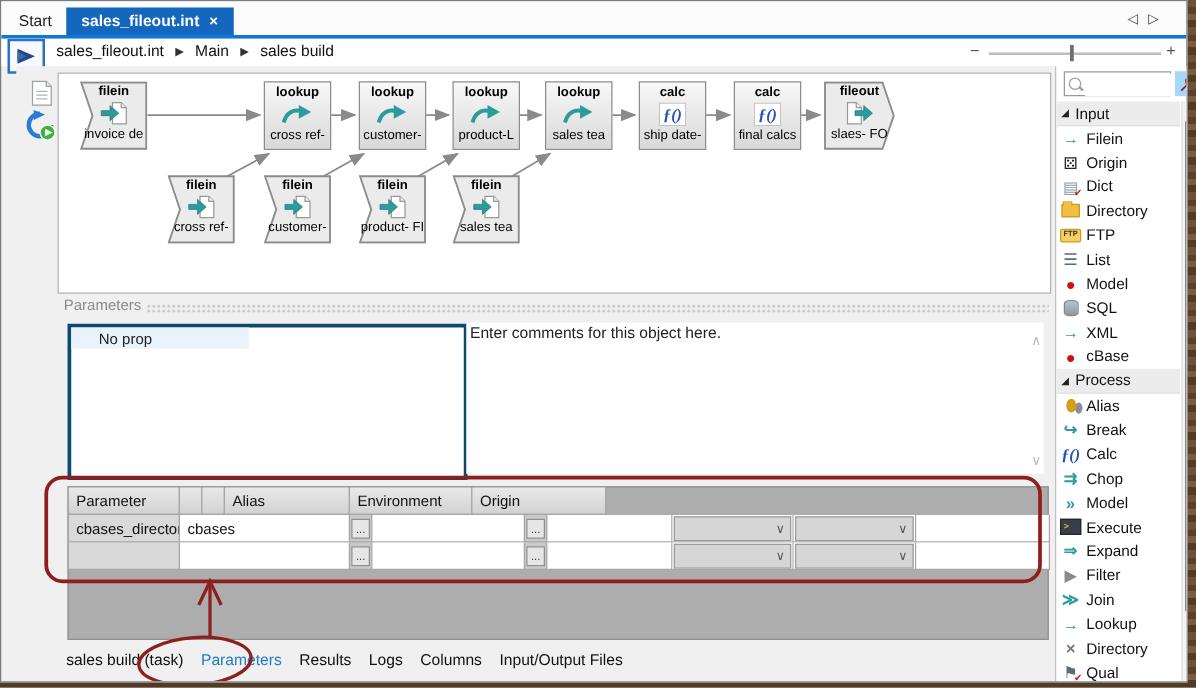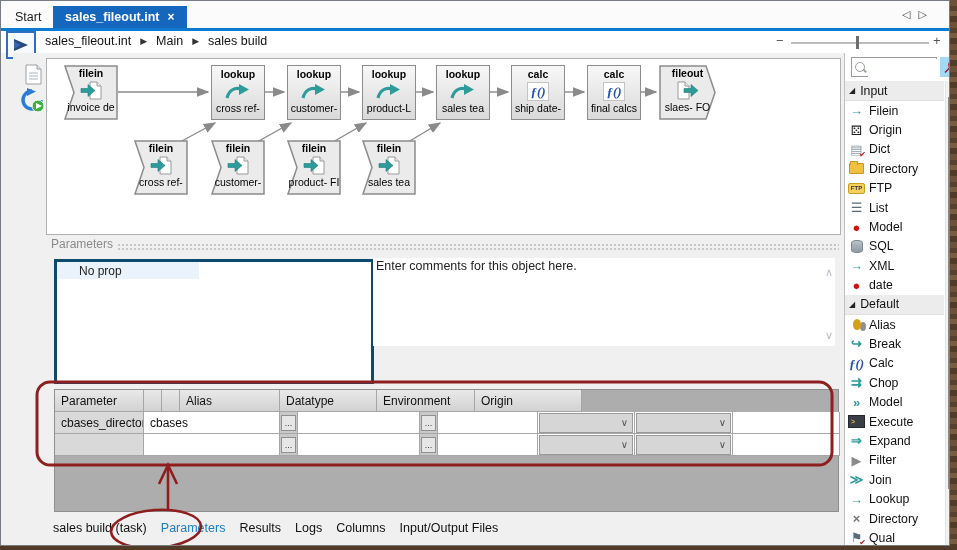--- a/index.html
+++ b/index.html
@@ -36,21 +36,21 @@
   .node .nm{position:relative;display:block;font-size:10.5px;white-space:nowrap;}
   .lefticon{position:absolute;cursor:pointer;}
   
   .ptitle{position:absolute;left:38px;top:184px;font-size:12px;color:#8a8a8a;}
   .pdots{position:absolute;left:104px;top:190px;width:722px;height:7px;
          background-image:radial-gradient(#c6c6c6 1px,transparent 1.2px);background-size:4px 4px;}
   .ppin{position:absolute;left:833px;top:184px;}
   .propsbox{position:absolute;left:41px;top:206px;width:314px;height:119px;background:#fff;border:3px solid #0c4a6e;}
   .propsbox .prow{height:17px;background:#eaf2fc;width:142px;display:flex;align-items:center;}
   .propsbox .prow span{margin-left:22px;font-size:12px;color:#222;white-space:nowrap;}
-  .comments{position:absolute;left:360px;top:205px;width:462px;height:88px;background:#fff;}
+  .comments{position:absolute;left:360px;top:205px;width:462px;height:121px;background:#fff;}
   .comments .ctext{position:absolute;left:3px;top:1px;font-size:12.5px;color:#222;}
   .comments .chev{position:absolute;right:2px;font-size:11px;color:#b5bcc4;cursor:pointer;}
   .comments .chev.up{top:8px;} .comments .chev.dn{bottom:4px;}
   
   .ptable{position:absolute;left:41px;top:336px;width:785px;height:123px;border:1px solid #8f8f8f;box-sizing:border-box;background:#adadad;}
   .trow{display:flex;height:22px;}
   .tcell{box-sizing:border-box;border-right:1px solid #a6a6a6;border-bottom:1px solid #a6a6a6;font-size:12px;color:#111;
          display:flex;align-items:center;padding:0 0 0 6px;overflow:hidden;white-space:nowrap;}
   .tcell.head{background:linear-gradient(#e9e9e9,#d2d2d2);}
   .tcell.rowhead{background:#d9d9d9;}
@@ -349,21 +349,20 @@
       <span class="chev up">∧</span>
       <span class="chev dn">∨</span>
     </div>
 
     <div class="ptable" id="ptable">
         <div class="trow">
           <div class="tcell head" style="width: 89px; flex: 0 0 89px;">Parameter</div>
           <div class="tcell head" style="width: 18px; flex: 0 0 18px;"></div>
           <div class="tcell head" style="width: 18px; flex: 0 0 18px;"></div>
           <div class="tcell head" style="width: 100px; flex: 0 0 100px;">Alias</div>
-          <div class="tcell head" style="width: 97px; flex: 0 0 97px;">Datatype</div>
           <div class="tcell head" style="width: 98px; flex: 0 0 98px;">Environment</div>
           <div class="tcell head" style="width: 107px; flex: 0 0 107px;">Origin</div>
         </div>
         <div class="trow">
           <div class="tcell rowhead" style="width: 89px; flex: 0 0 89px;">cbases_directory</div>
           <div class="tcell txt" style="width: 136px; flex: 0 0 136px;">cbases</div>
           <div class="tcell btnc" style="width: 18px; flex: 0 0 18px;">
             <button>...</button>
           </div>
           <div class="tcell txt" style="width: 122px; flex: 0 0 122px;"></div>
@@ -475,25 +474,25 @@
               <i></i>
             </span>
             <span class="plabel">SQL</span>
           </div>
           <div class="pitem">
             <span class="pi i-xml teal">→</span>
             <span class="plabel">XML</span>
           </div>
           <div class="pitem">
             <span class="pi i-cbase ">●</span>
-            <span class="plabel">date</span>
+            <span class="plabel">cBase</span>
           </div>
           <div class="psec">
             <span class="tri">◢</span>
-            <span>Default</span>
+            <span>Process</span>
           </div>
           <div class="pitem">
             <span class="pi i-alias ">
               <i></i>
             </span>
             <span class="plabel">Alias</span>
           </div>
           <div class="pitem">
             <span class="pi i-break teal">↪</span>
             <span class="plabel">Break</span>

